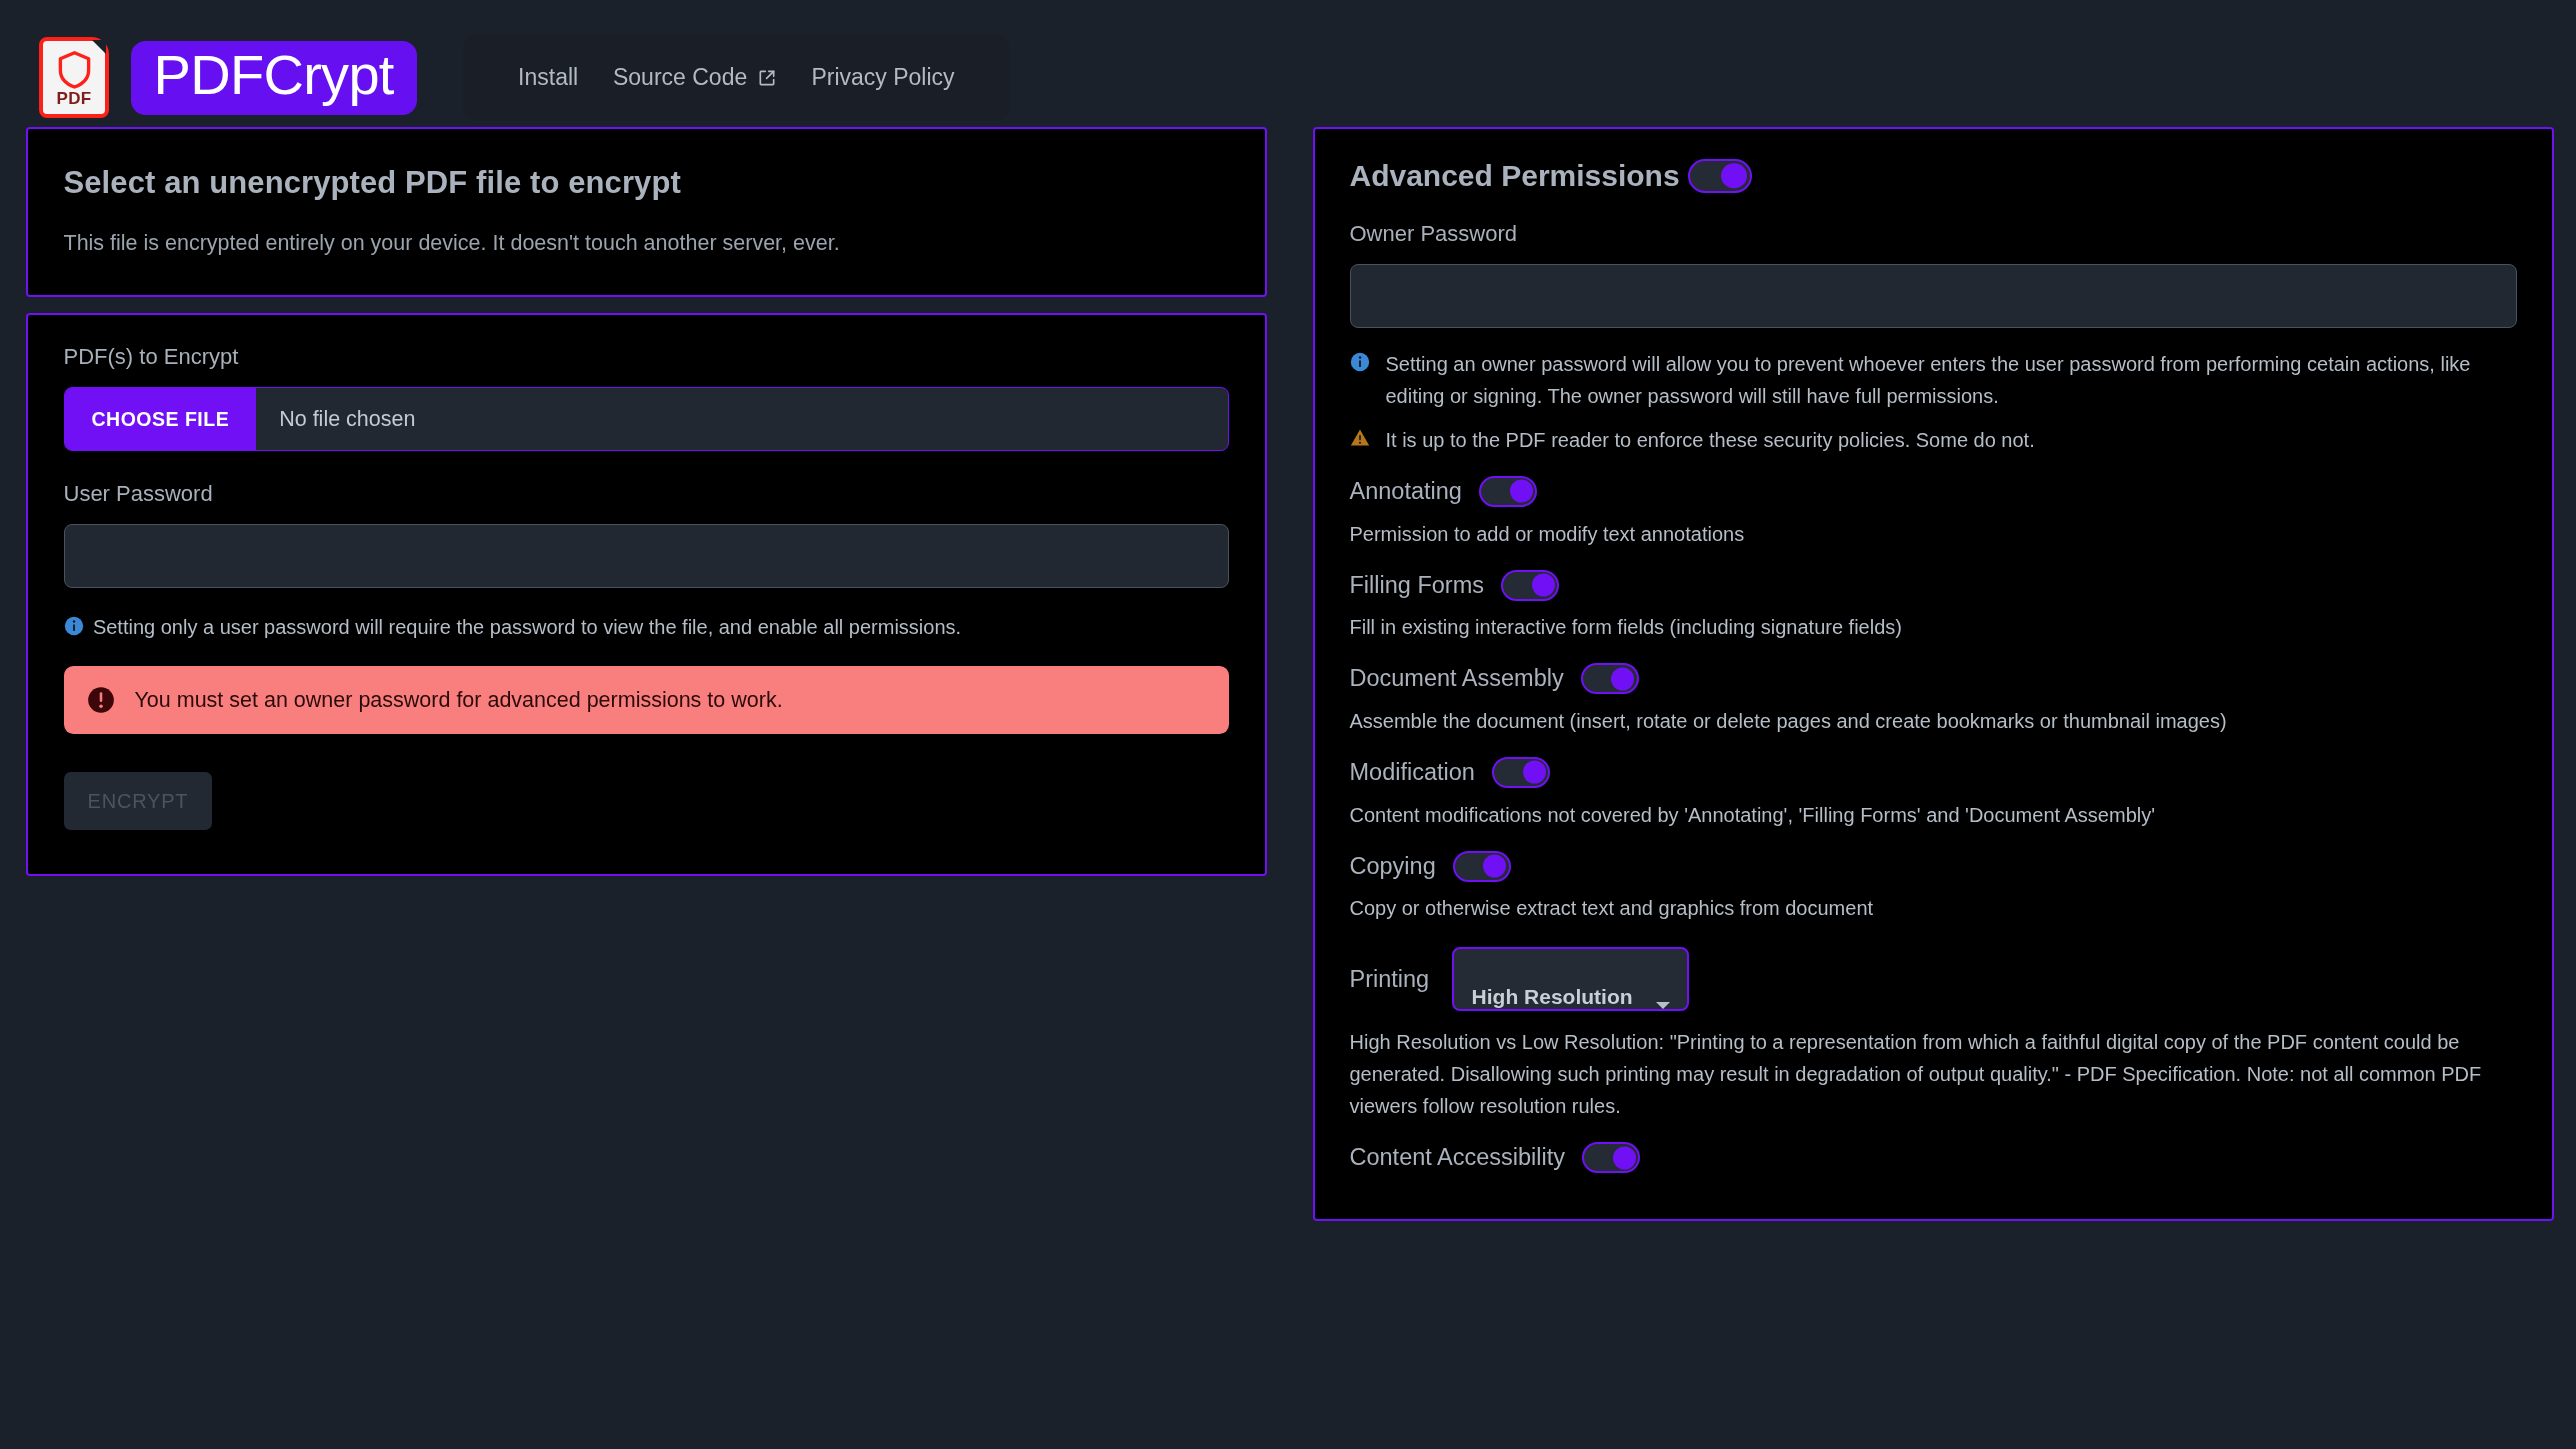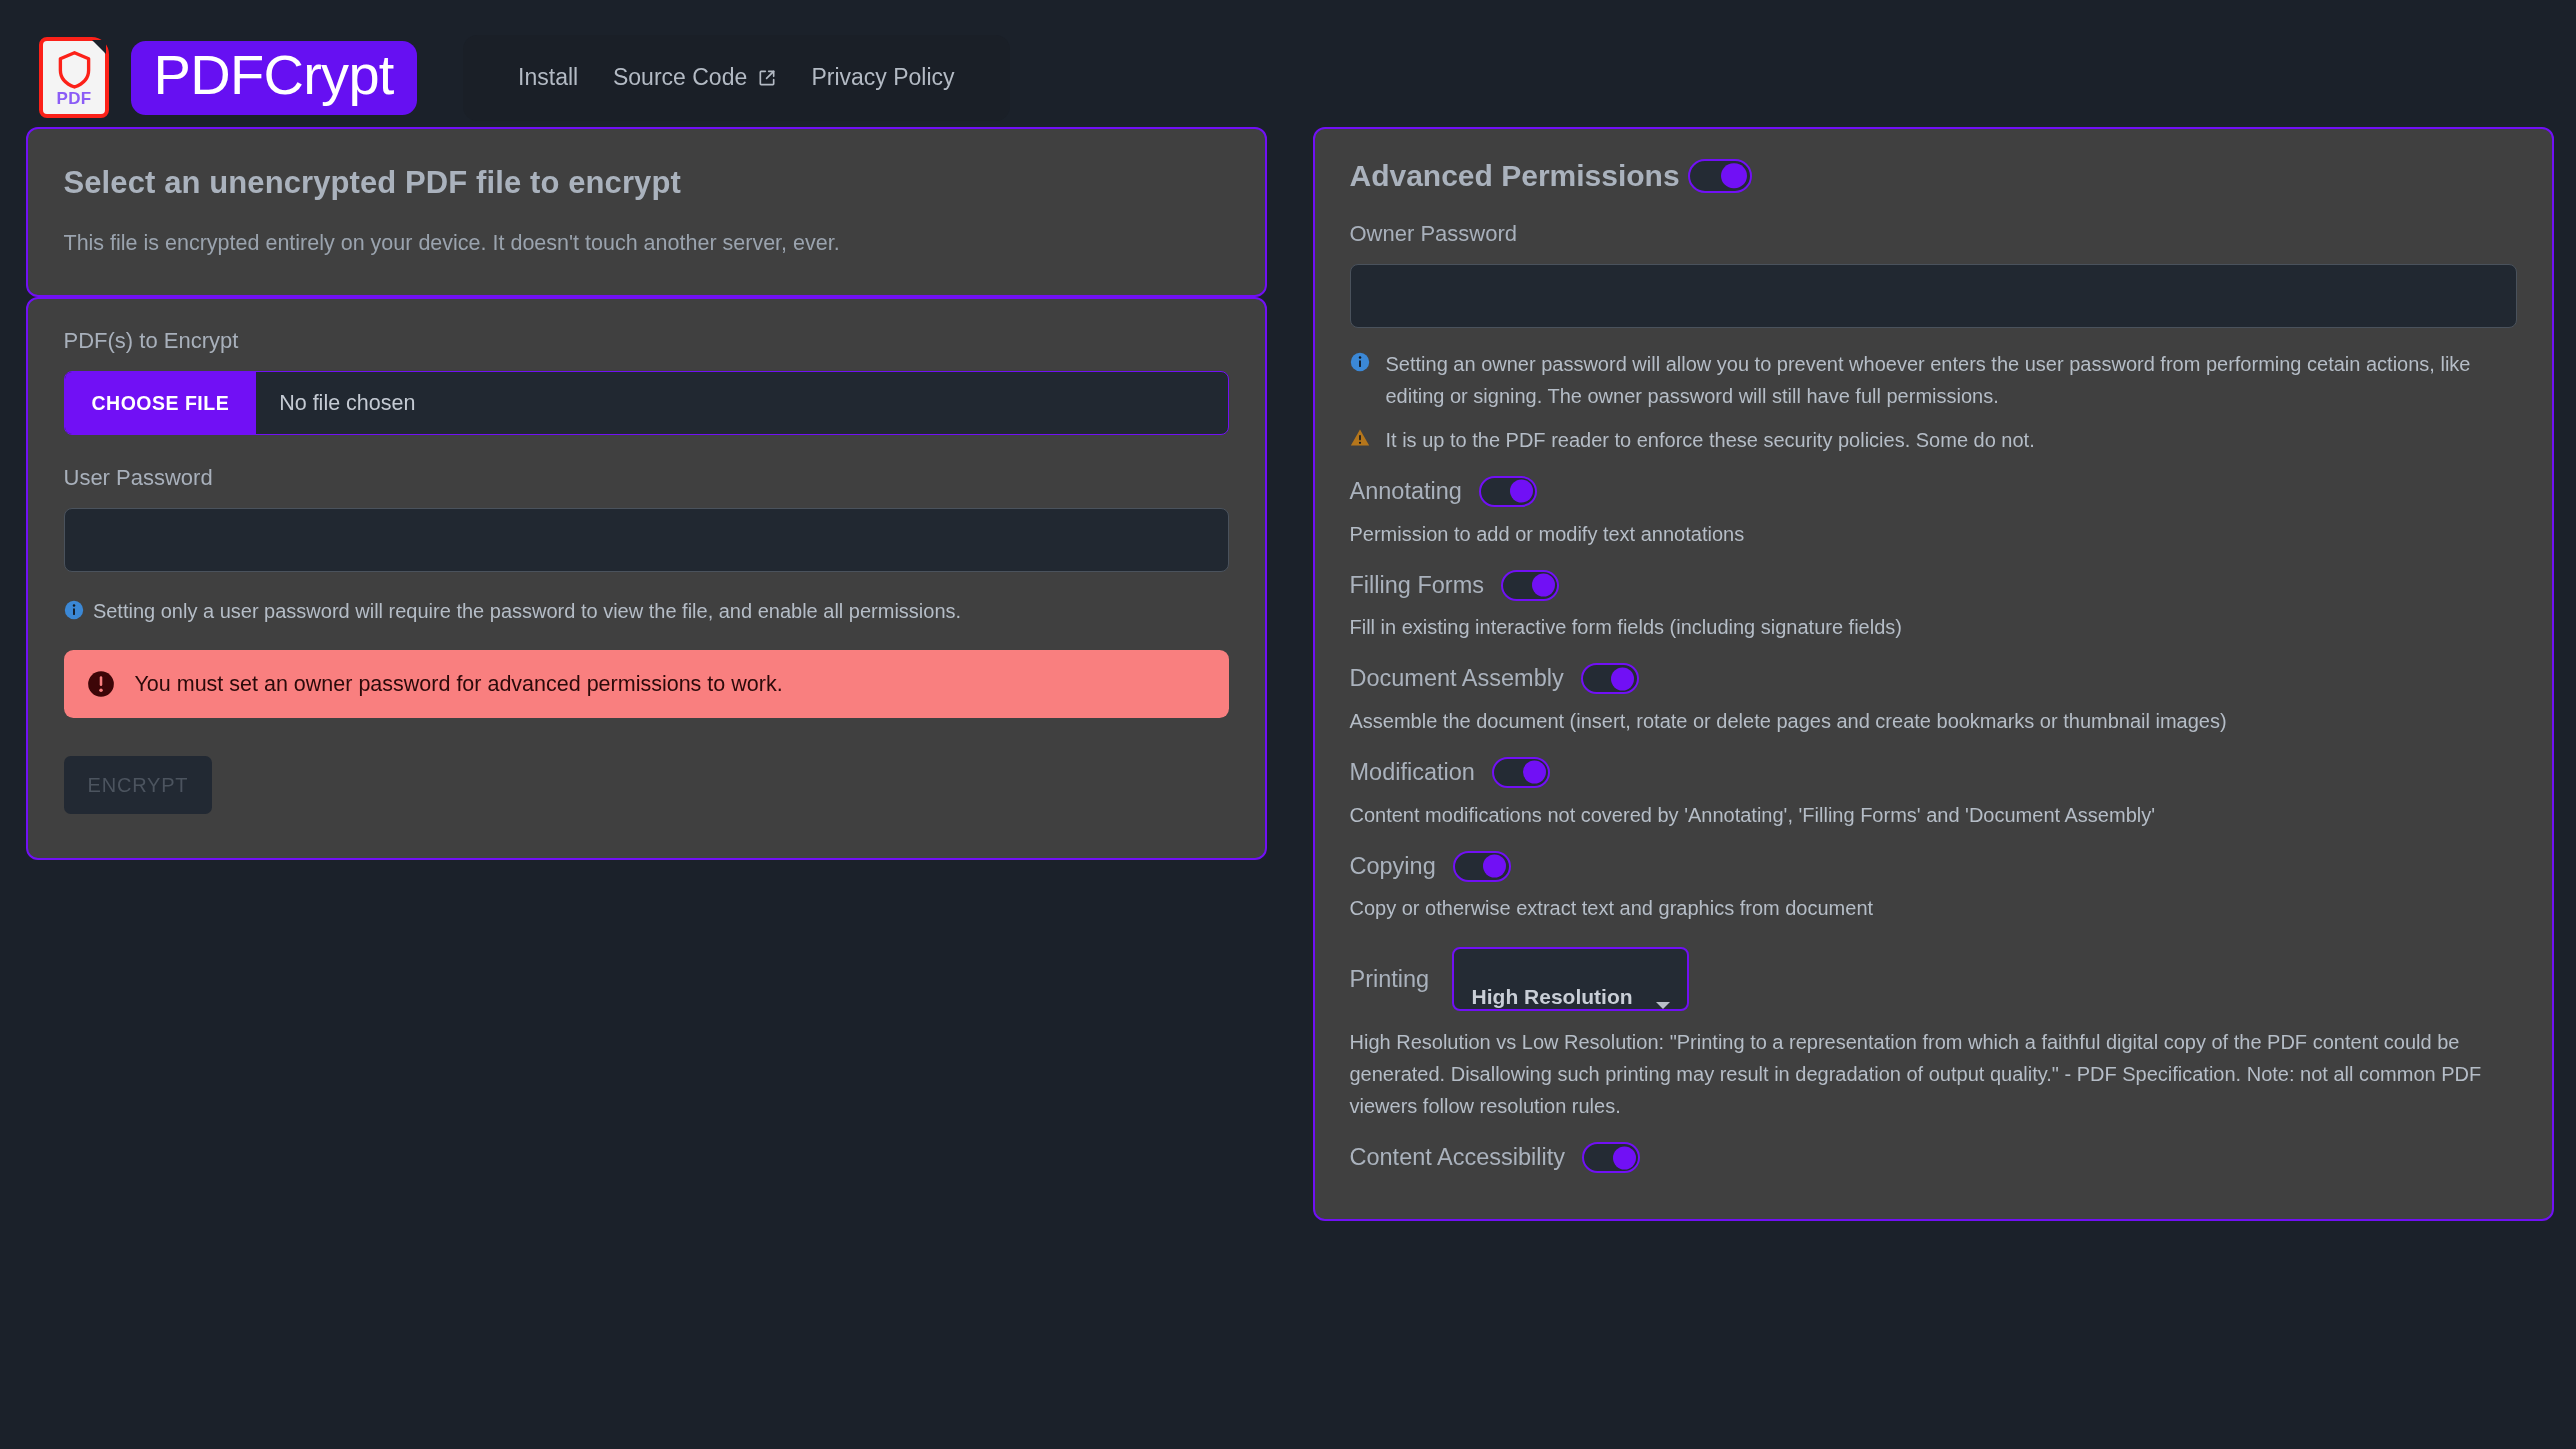--- a/index.html
+++ b/index.html
@@ -31,21 +31,21 @@
     gap: 1.3px;
   }
   .pdf-icon .fold {
     position: absolute; top: -0.7px; right: -0.7px;
     width: 0; height: 0;
     border-top: 14.8px solid #1b212a;
     border-left: 14.8px solid transparent;
   }
   .pdf-icon svg { display: block; margin-top: 2.7px; }
   .pdf-icon .pdf-text {
-    font-size: 17px; font-weight: bold; color: #8b5cf6;
+    font-size: 17px; font-weight: bold; color: #7f1d1d;
     letter-spacing: 0.3px; line-height: 1;
     font-family: "Liberation Sans", sans-serif;
   }
 
   .brand-badge {
     margin-left: 21.5px;
     background: #6610f2;
     border-radius: 14.8px;
     padding: 6.7px 23px 12px 23px;
     height: 74px;
@@ -80,23 +80,24 @@
   .columns {
     display: flex;
     align-items: flex-start;
     padding: 0 25.5px;
     gap: 46px;
   }
   .col-left  { width: 1241px; flex: none; }
   .col-right { width: 1241px; flex: none; }
 
   .panel {
-    background: #404040;
+    background: #000000;
     border: 2.7px solid #7110f5;
-    border-radius: 12px;
+    border-radius: 4px;
+    margin-bottom: 16px;
   }
 
   
   .intro { padding: 36px 36px 39px 36px; }
   .intro h1 {
     font-size: 31px; color: #aab2bd; font-weight: bold;
     margin-bottom: 29.5px; letter-spacing: 0.1px;
   }
   .intro p { font-size: 21.5px; color: #9aa3ae; }
 

